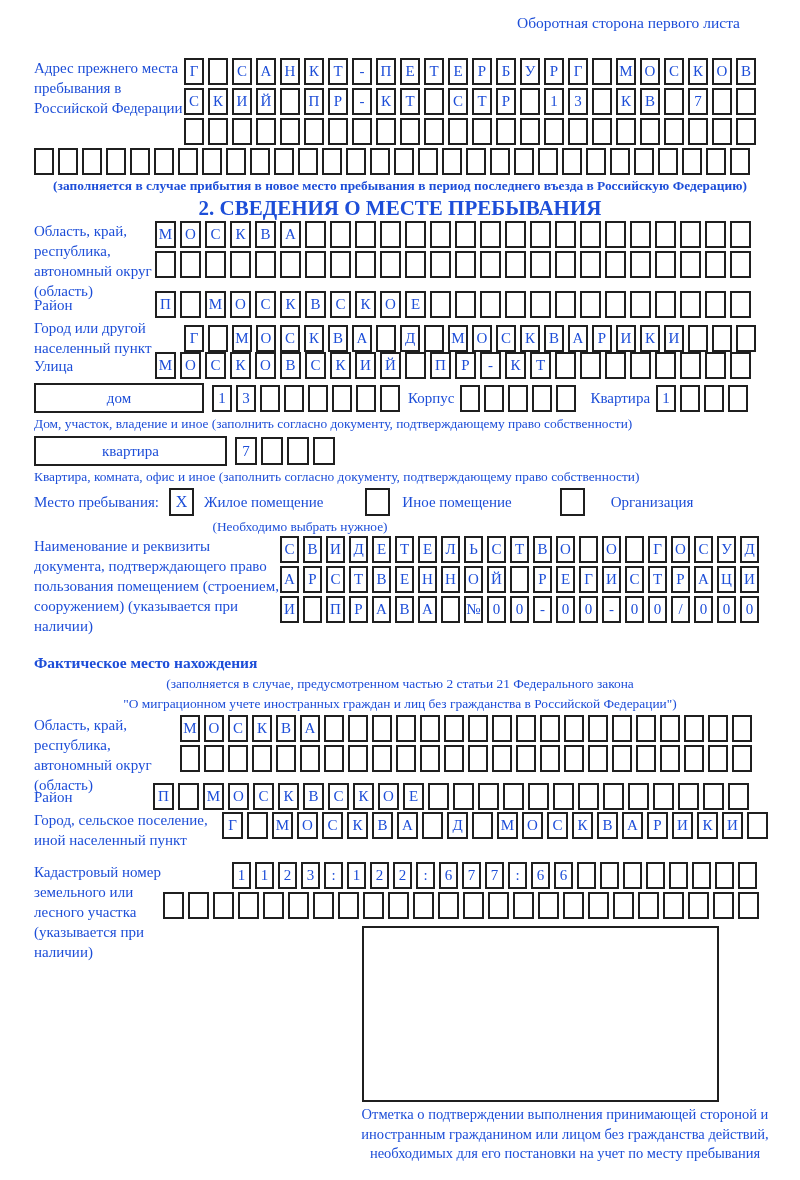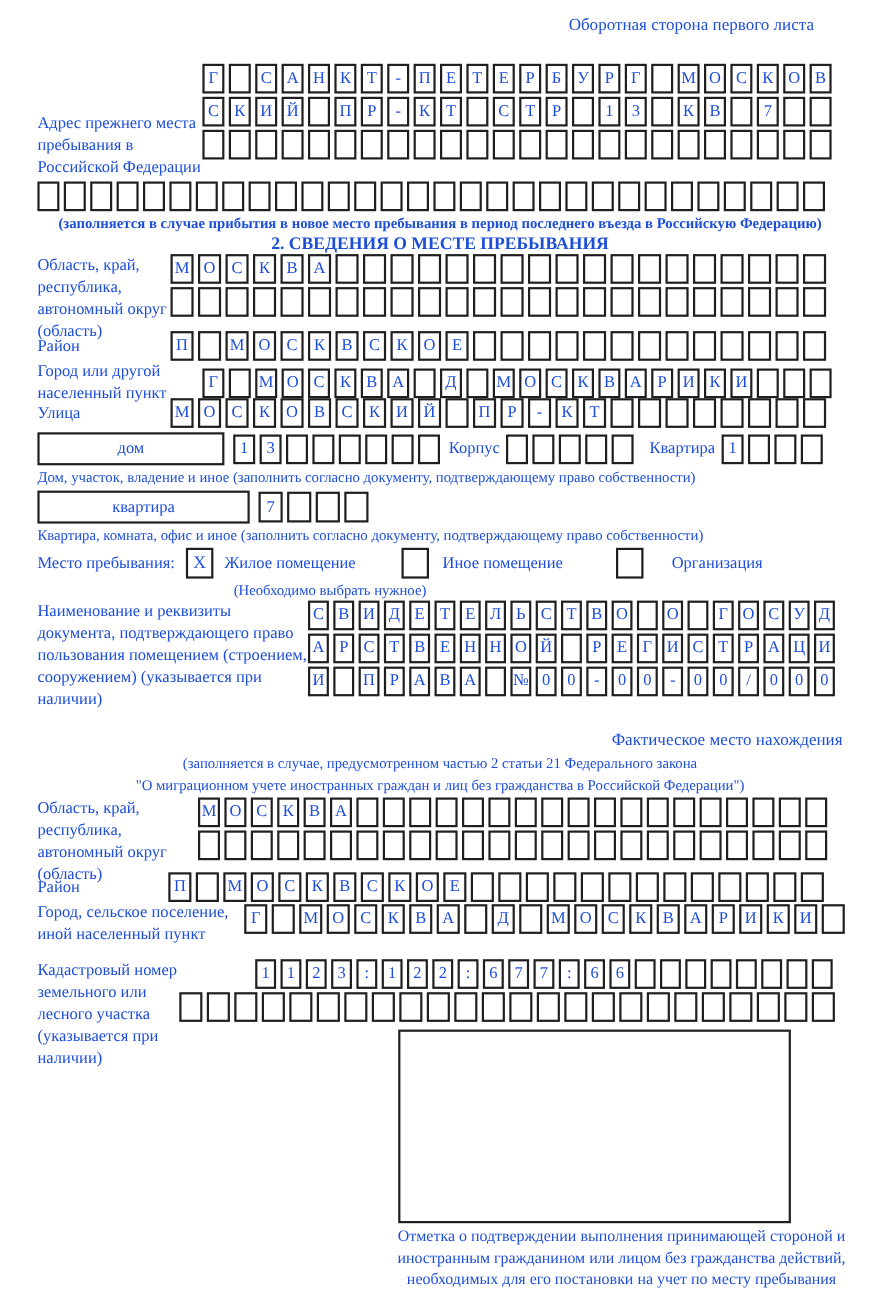--- a/index.html
+++ b/index.html
@@ -25,31 +25,31 @@
     flex:none; width:20px; height:27px;
     border:2px solid #1f1f1f;
     display:flex; align-items:center; justify-content:center;
     font-size:15px; line-height:1; background:#fff;
   }
   .sz19 .cell { width:19px; }
   .sz21 .cell { width:21px; }
   .sz22 .cell { width:22px; height:28px; }
 
   .w121 { width:121px; }
-  .addr-label { width:150px;margin-top:44px; }
+  .addr-label { width:150px; }
   .city-label { width:150px; }
   .doc-label { width:246px; }
   .fact-region-label { width:146px; }
   .fact-district-label { width:119px; }
   .fact-city-label { width:188px; }
   .cad-label { width:129px; }
 
   .note { font-size:13.4px; line-height:17px; }
   .center { text-align:center; }
-  .sect-title { text-align:center; font-weight:bold; font-size:16px; margin-top:2px; }
+  .sect-title { text-align:center; font-weight:bold; font-size:21px; margin-top:2px; }
 
   .addr-block { margin-top:26px; }
   .full-row { margin-top:3px; }
   .prev-note { margin-top:2px;font-weight:bold; }
 
   .region-block { margin-top:0; height:80px; }
   .district-row { margin-top:-10px; align-items:center; }
   .city-row { margin-top:0; height:40px; align-items:center; }
   .street-row { margin-top:-6px; align-items:center; }
 
@@ -69,21 +69,21 @@
   .stay-row { display:flex; align-items:center; margin-top:3px; }
   .checkbox {
     flex:none; width:25px; height:28px; border:2px solid #1f1f1f;
     display:flex; align-items:center; justify-content:center;
     font-size:16px; background:#fff;
   }
   .stay-note { margin-left:116px; width:300px; text-align:center; margin-top:2px; }
 
   .doc-block { margin-top:1px; height:120px; }
 
-  .fact-title { text-align:right; font-weight:normal; font-size:15.5px; margin-top:-2px; }
+  .fact-title { text-align:left; font-weight:bold; font-size:15.5px; margin-top:-2px; }
   .fact-note { text-align:center; margin-top:2px; line-height:20px; }
   .fact-region-block { margin-top:1px; height:80px; }
   .fact-district-row { margin-top:-12px; align-items:center; }
   .fact-city-row { margin-top:0; height:40px; }
   .fact-city-row .cellrow { margin-top:2px; }
   .cad-block { margin-top:12px; height:80px; }
   .cad-row1 { margin-left:69px; }
 
   .stamp-box {
     margin-top:-16px; margin-left:328px;

